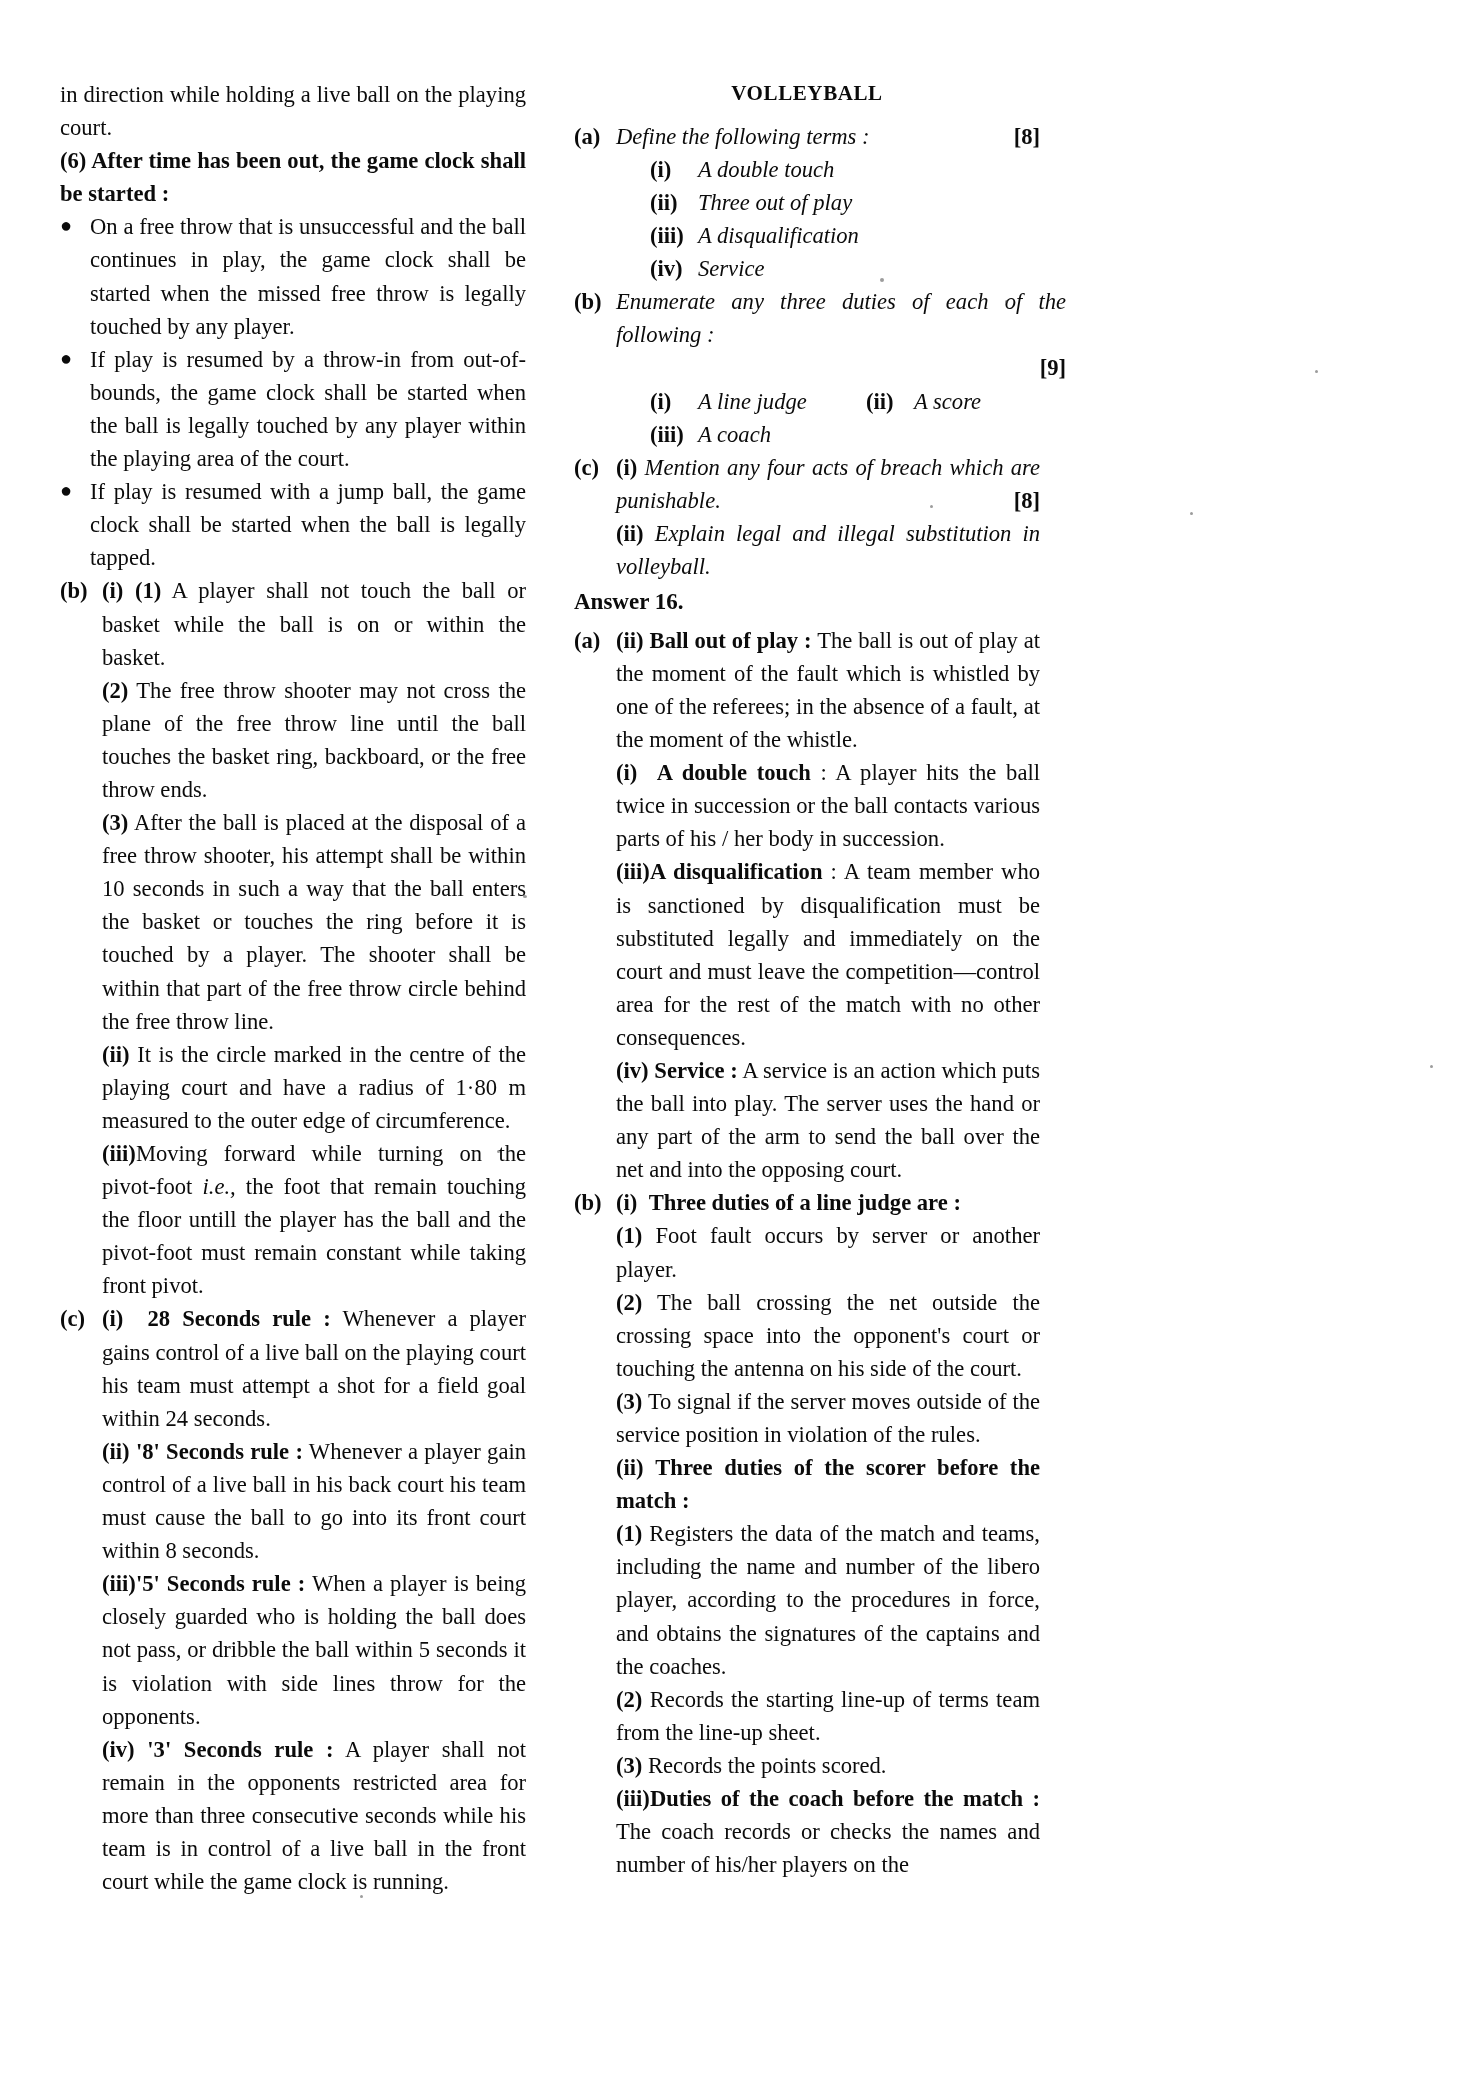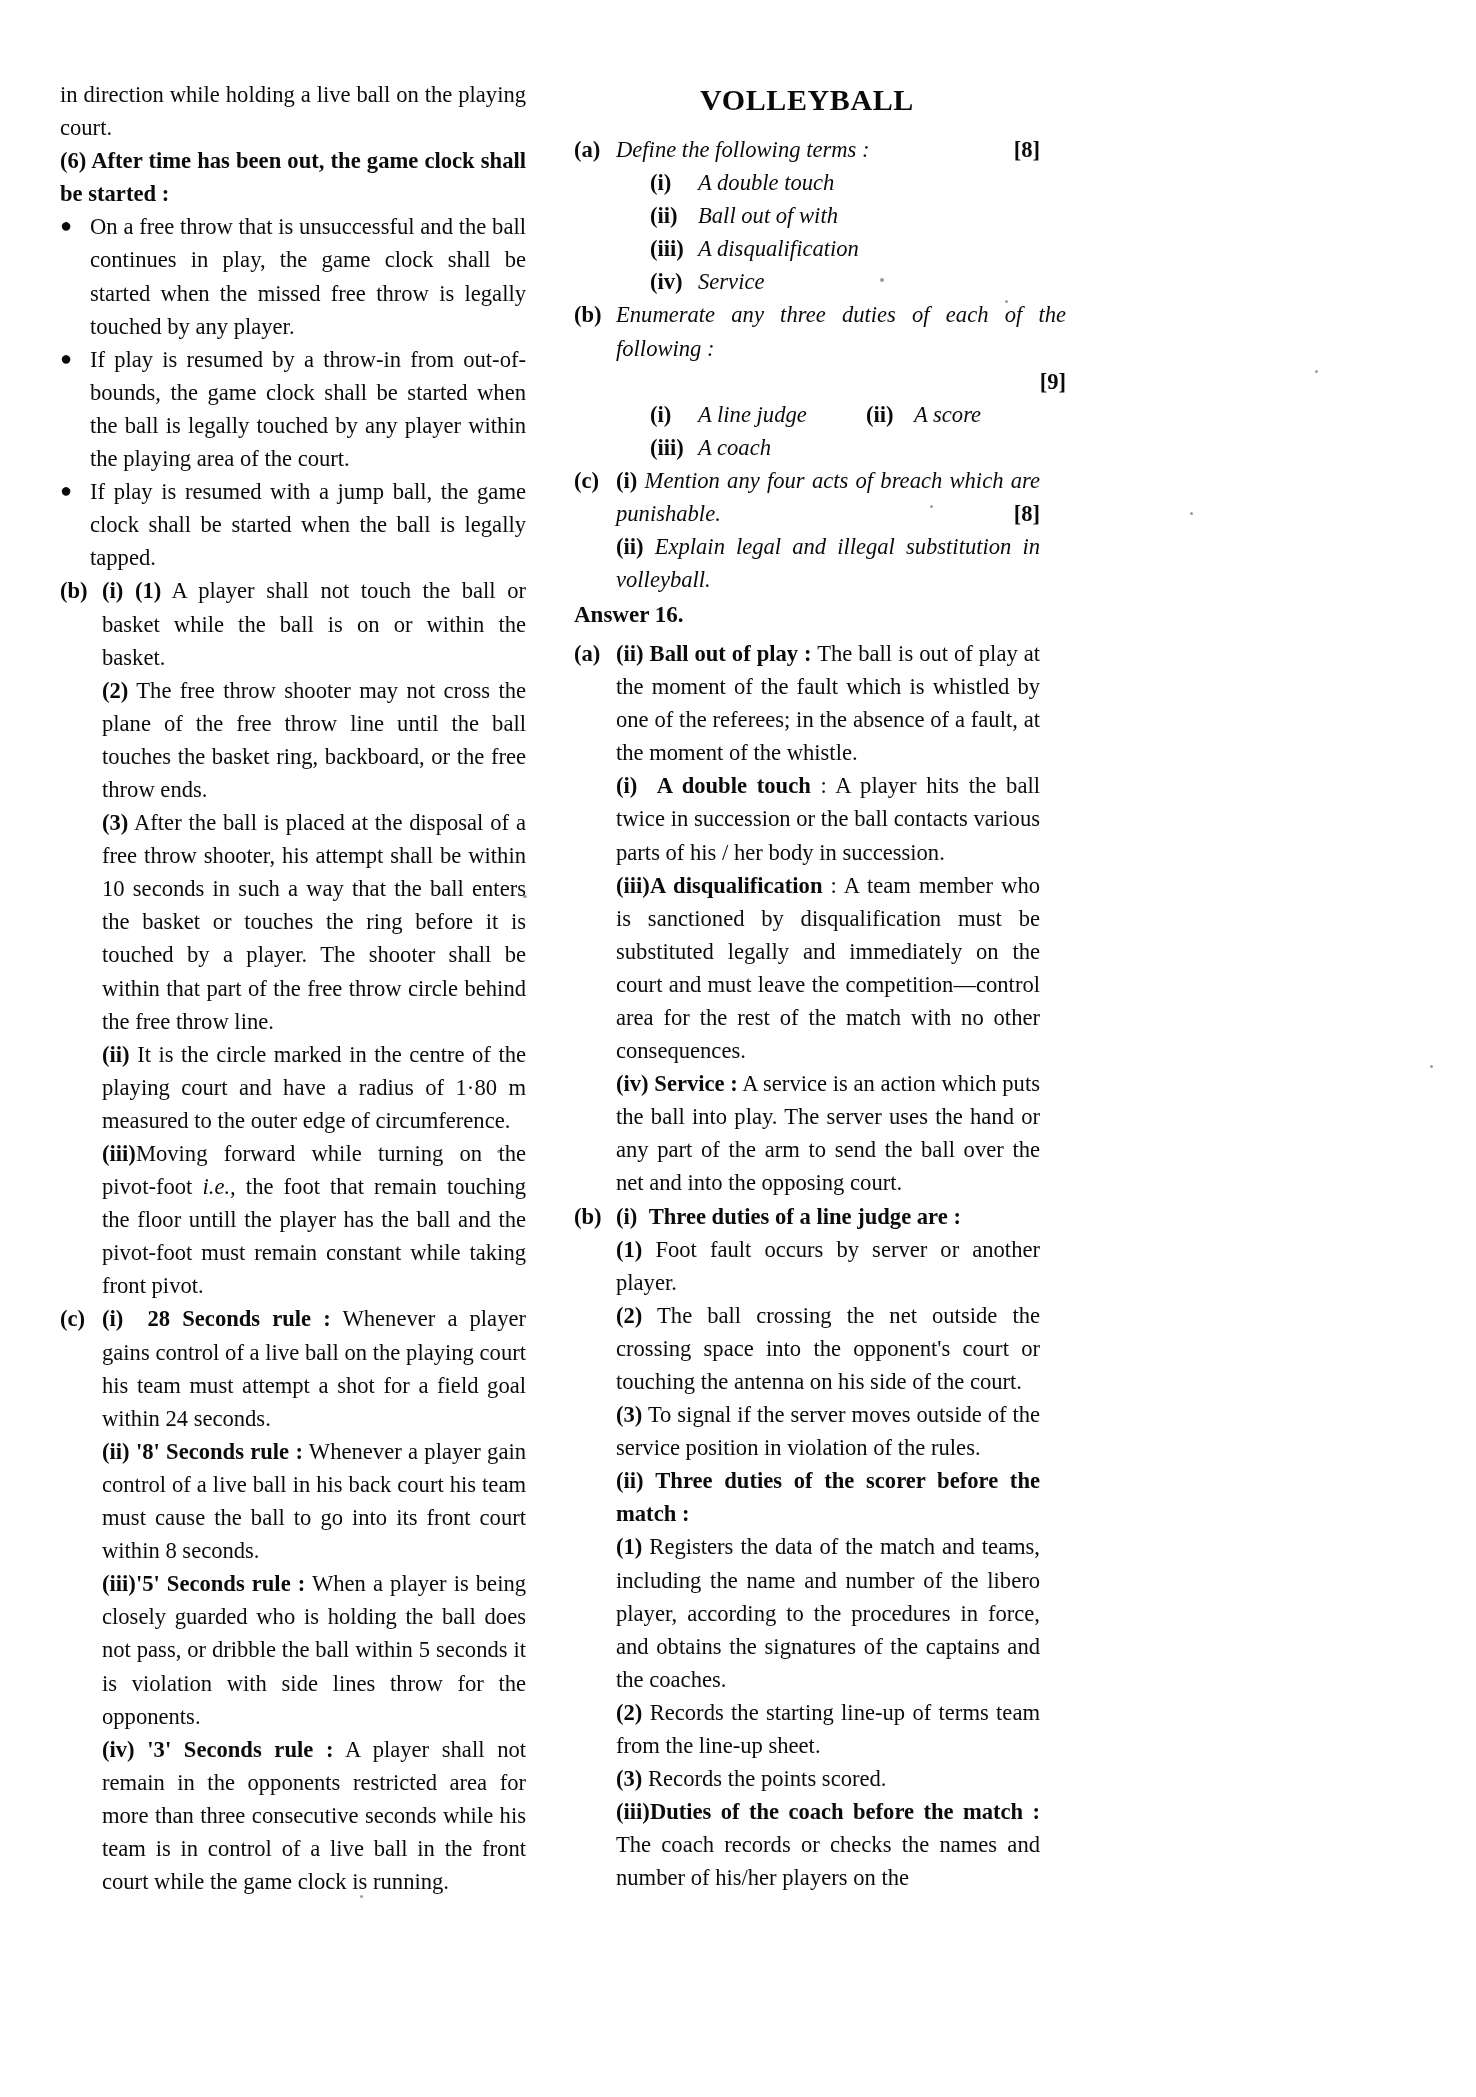--- a/index.html
+++ b/index.html
@@ -47,21 +47,21 @@
     margin: 0 0 0 0;
     text-align: justify;
     text-justify: inter-word;
     hyphens: none;
   }
 
   .sec-head {
     text-align: center;
     font-weight: bold;
     letter-spacing: 0.6px;
-    font-size: 30px;
+    font-size: 21px;
     margin-bottom: 11px;
   }
 
   .qtitle {
     font-weight: bold;
     font-size: 23px;
     margin-bottom: 5px;
     text-align: left;
   }
 
@@ -185,21 +185,21 @@
       <div class="row">
         <span class="lbl lbl-a">(a)</span>
         <div class="body noj">
           <p><span class="marks">[8]</span><span class="ital">Define the following terms :</span></p>
           <div class="row">
             <span class="lbl lbl-rom" style="padding-left:34px">(i)</span>
             <span class="ital">A double touch</span>
           </div>
           <div class="row">
             <span class="lbl lbl-rom" style="padding-left:34px">(ii)</span>
-            <span class="ital">Ball out of with</span>
+            <span class="ital">Three out of play</span>
           </div>
           <div class="row">
             <span class="lbl lbl-rom" style="padding-left:34px">(iii)</span>
             <span class="ital">A disqualification</span>
           </div>
           <div class="row">
             <span class="lbl lbl-rom" style="padding-left:34px">(iv)</span>
             <span class="ital">Service</span>
           </div>
         </div>

